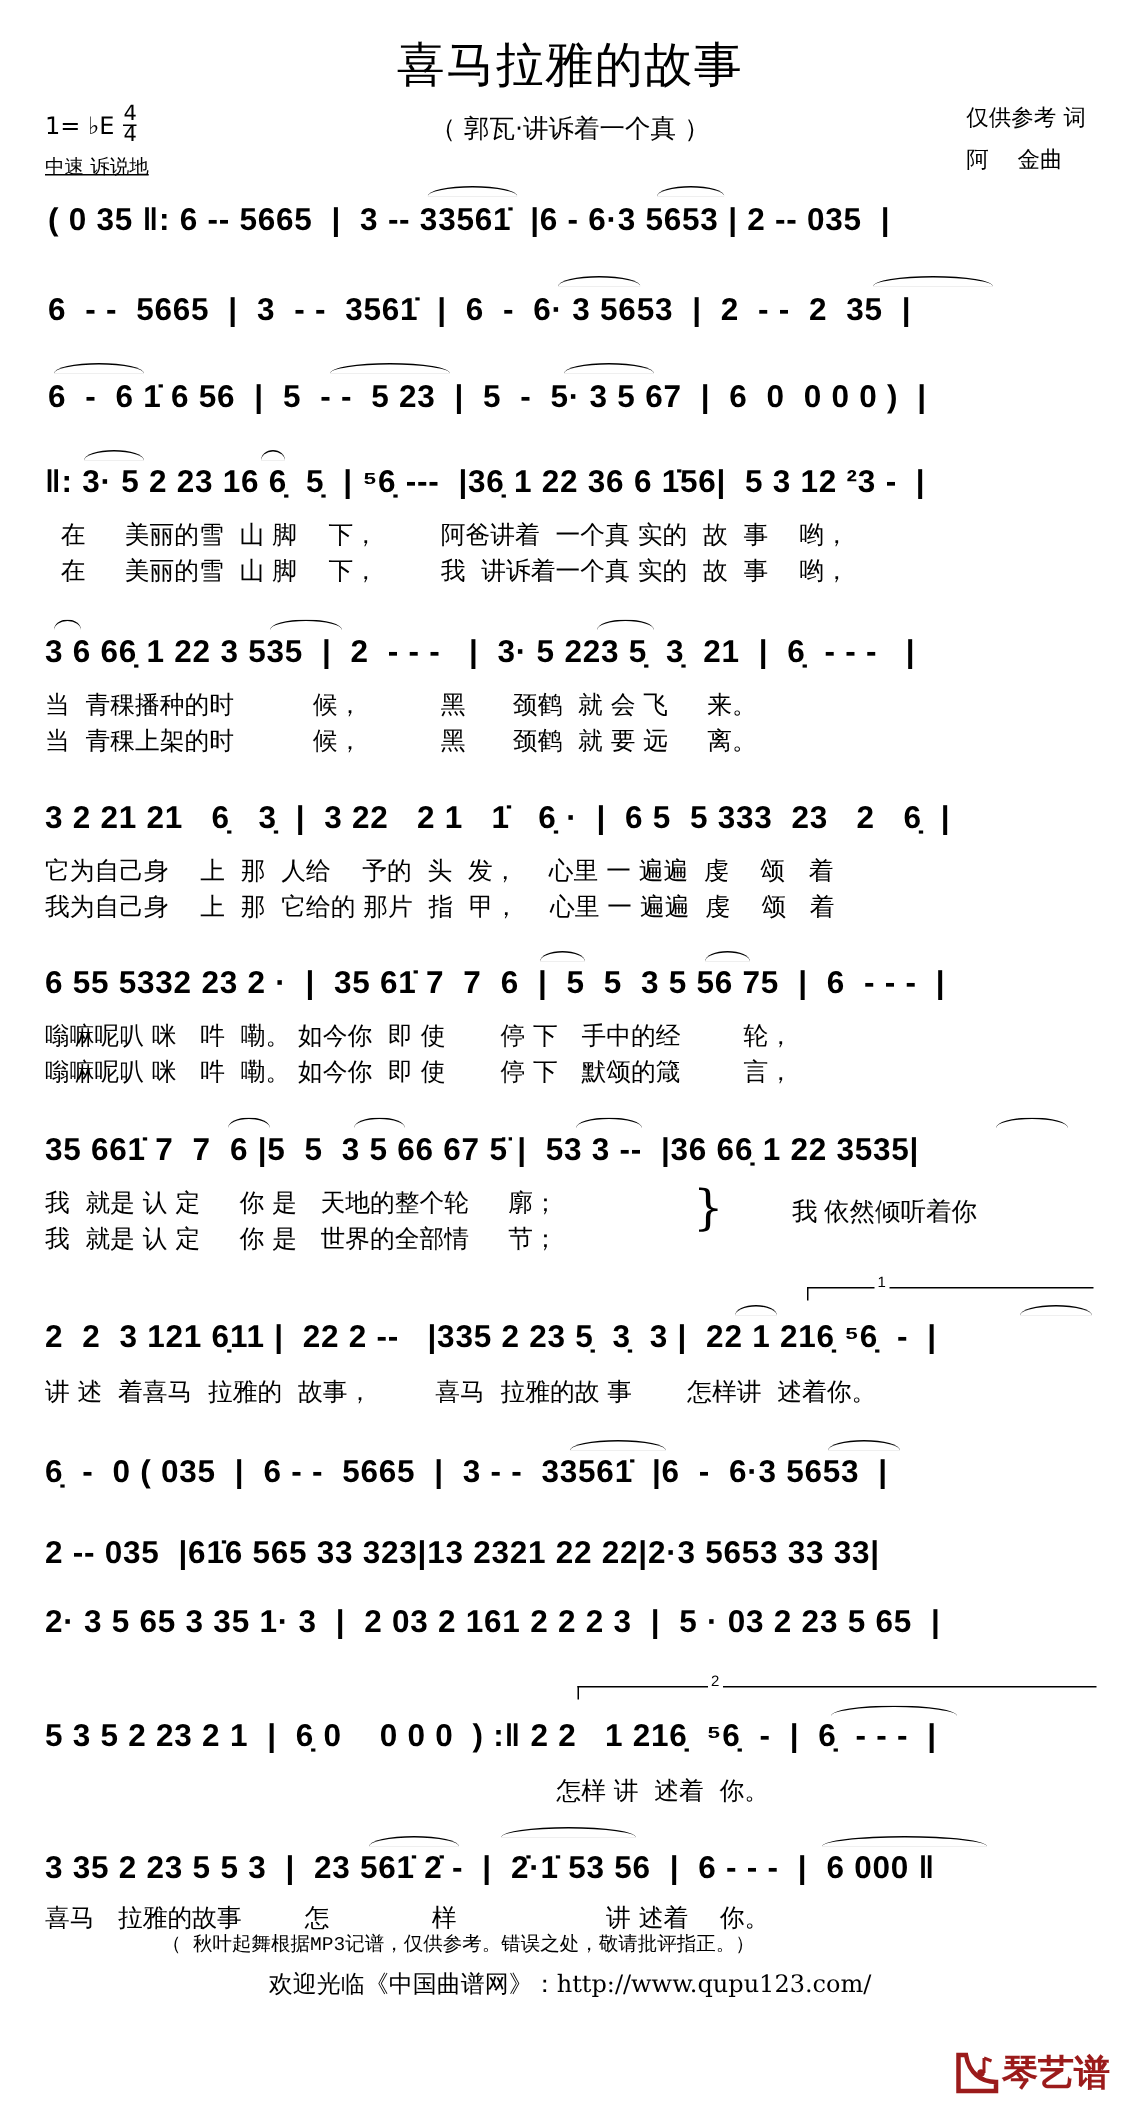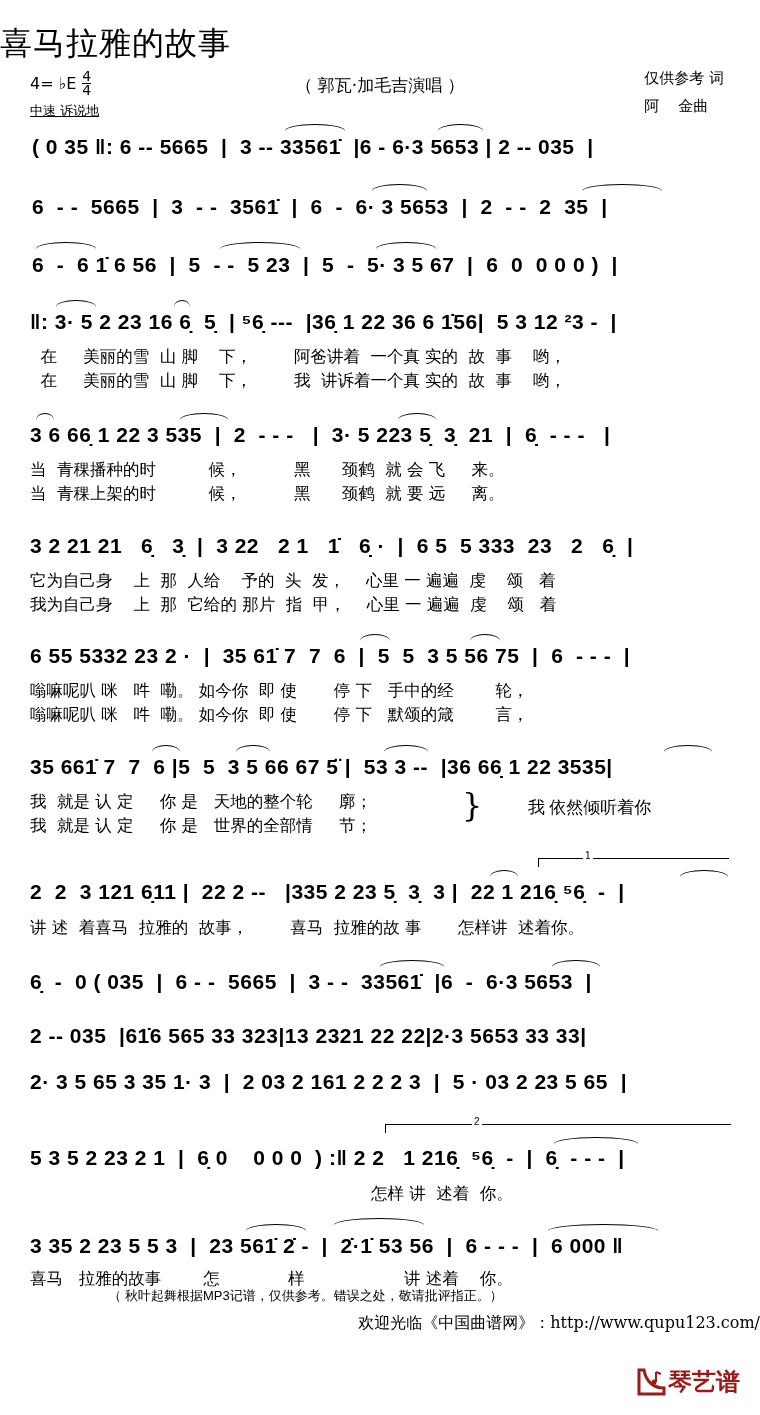--- a/index.html
+++ b/index.html
@@ -1,44 +1,44 @@
 <!DOCTYPE html>
 <html><head>
 <meta charset="utf-8">
 <style>
   html, body { margin: 0; padding: 0; background: #ffffff; }
   body { width: 760px; height: 1415px; position: relative; overflow: hidden; color: #000; font-family: "Liberation Sans", sans-serif; }
-  .title { position: absolute; left: 0; width: 760px; top: 22px; text-align: left; font-size: 32px; font-family: "DejaVu Sans", sans-serif; letter-spacing: 1px; }
+  .title { position: absolute; left: 0; width: 760px; top: 22px; text-align: center; font-size: 32px; font-family: "DejaVu Sans", sans-serif; letter-spacing: 1px; }
   .singer { position: absolute; left: 0; width: 760px; top: 74px; text-align: center; font-size: 17px; font-family: "DejaVu Sans", sans-serif; }
   .key { position: absolute; left: 30px; top: 70px; font-size: 16px; font-family: "DejaVu Sans", sans-serif; display: flex; align-items: center; }
   .key .frac { display: inline-flex; flex-direction: column; align-items: center; line-height: 13px; font-size: 14px; margin-left: 6px; }
   .key .frac span:first-child { border-bottom: 1px solid #000; }
   .tempo { position: absolute; left: 30px; top: 102px; font-size: 13px; font-family: "DejaVu Sans", sans-serif; text-decoration: underline; }
   .credits { position: absolute; right: 36px; top: 64px; font-size: 15px; font-family: "DejaVu Sans", sans-serif; line-height: 28px; text-align: left; }
   .credits div { white-space: pre; }
   .notes { position: absolute; left: 0; width: 760px; font-family: "Liberation Sans", sans-serif; font-weight: bold; font-size: 21px; white-space: pre; letter-spacing: 0.5px; }
   .lyr { position: absolute; left: 0; width: 760px; font-family: "DejaVu Serif", serif; font-size: 16.5px; white-space: pre; }
   .aux { position: absolute; font-family: "DejaVu Sans", sans-serif; font-size: 17px; white-space: pre; }
   .brace { position: absolute; font-size: 32px; font-family: "DejaVu Serif", serif; }
   .volta { position: absolute; border-top: 1px solid #000; border-left: 1px solid #000; height: 8px; }
   .volta span { position: absolute; top: -9px; font-size: 10px; background: #fff; padding: 0 2px; font-family: "Liberation Sans", sans-serif; }
   .slur { position: absolute; border-top: 1.4px solid #000; border-radius: 50% 50% 0 0 / 100% 100% 0 0; height: 6px; }
-  .note-foot { position: absolute; left: 0; width: 611px; top: 1287px; text-align: center; font-size: 13px; font-family: Liberation Sans, sans-serif; }
-  .site { position: absolute; left: 0; width: 760px; top: 1313px; text-align: right; font-size: 16px; font-family: "DejaVu Serif", serif; }
+  .note-foot { position: absolute; left: 0; width: 611px; top: 1287px; text-align: center; font-size: 13px; font-family: Liberation Mono, monospace; }
+  .site { position: absolute; left: 0; width: 760px; top: 1313px; text-align: center; font-size: 16px; font-family: "DejaVu Serif", serif; }
   .logo { position: absolute; left: 636px; top: 1366px; display: flex; align-items: center; color: #9b1b1b; font-size: 24px; font-weight: bold; font-family: "DejaVu Sans", sans-serif; }
   .logo svg { margin-right: 2px; }
 </style>
 </head>
 <body>
 
 <div class="title">喜马拉雅的故事</div>
-<div class="singer">（ 郭瓦·加毛吉演唱 ）</div>
+<div class="singer">（ 郭瓦·讲诉着一个真 ）</div>
 
 <div class="key">
-  <span>4= ♭E</span>
+  <span>1= ♭E</span>
   <span class="frac">
     <span>4</span>
     <span>4</span>
   </span>
 </div>
 <div class="tempo">中速  诉说地</div>
 
 <div class="credits">
   <div>仅供参考 词</div>
   <div>阿    金曲</div>

